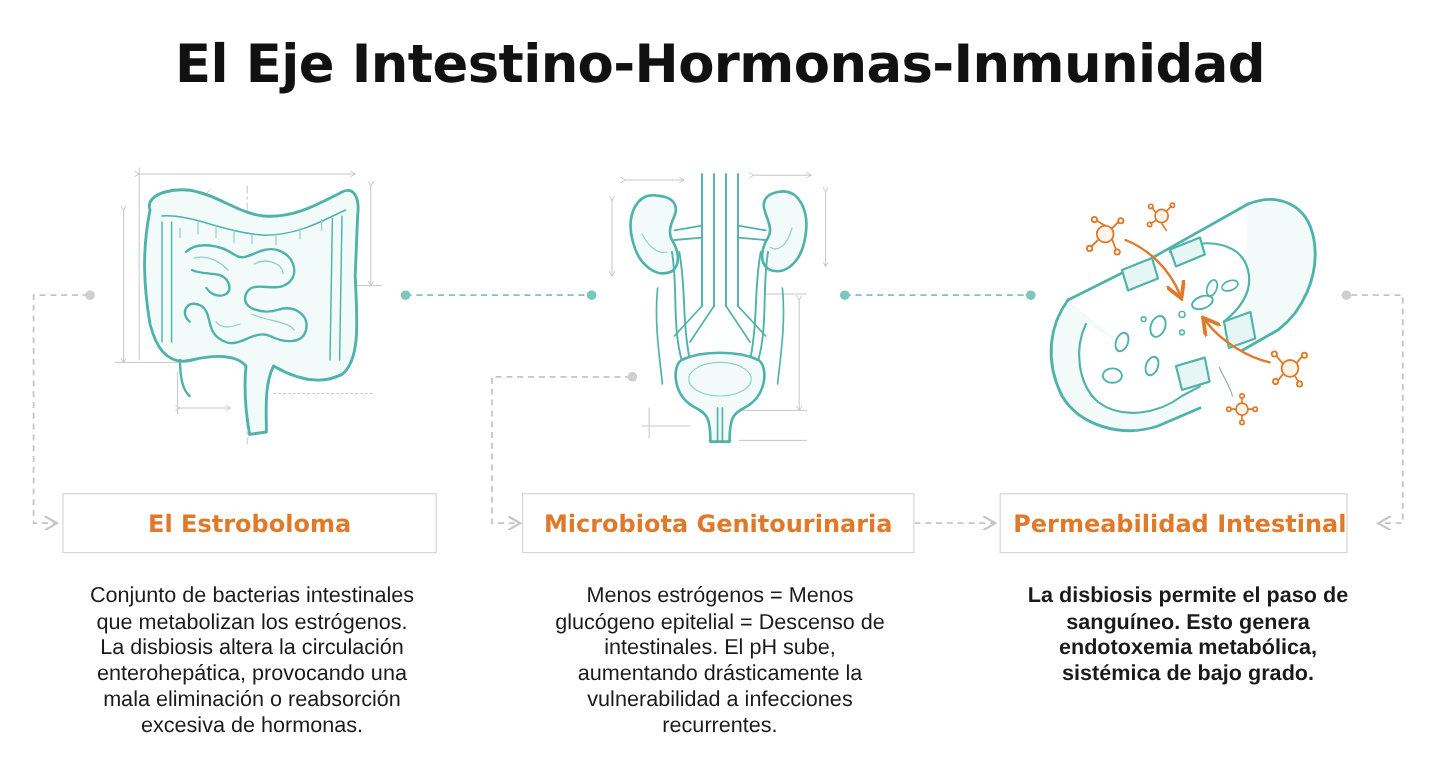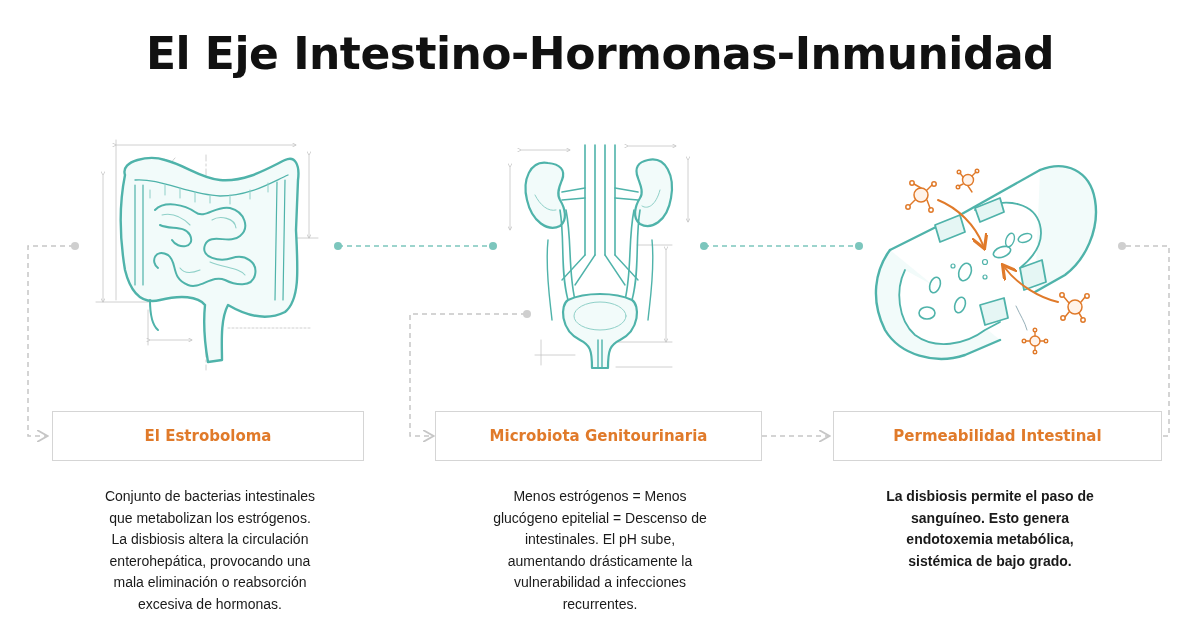--- a/index.html
+++ b/index.html
@@ -11,24 +11,24 @@
       position: absolute; left: 0; top: 28px; width: 1200px; text-align: center;
       font-family: "DejaVu Sans", sans-serif; font-weight: bold; font-size: 44px; color: #111111;
       letter-spacing: -0.5px;
     }
     svg.layer { position: absolute; left: 0; top: 0; }
     .box {
       position: absolute; height: 50px; border: 1.5px solid #d5d5d5; background: #fff;
       display: flex; align-items: center; justify-content: center; box-sizing: border-box;
     }
     .box span {
-      font-family: "DejaVu Sans", sans-serif; font-weight: bold; font-size: 15px; color: #e07a2a;
+      font-family: "DejaVu Sans", sans-serif; font-weight: bold; font-size: 20px; color: #e07a2a;
     }
     .desc {
-      position: absolute; text-align: center; font-size: 14px; line-height: 21.5px; color: #1a1a1a;
+      position: absolute; text-align: center; font-size: 18px; line-height: 21.5px; color: #1a1a1a;
       font-family: "Liberation Sans", sans-serif;
     }
     .desc p { margin: 0; }
   </style>
 </head>
 <body>
 
 <div class="title">El Eje Intestino-Hormonas-Inmunidad</div>
 
 <svg class="layer" width="1200" height="632" viewBox="0 0 1200 632">
@@ -225,21 +225,21 @@
 </div>
 <div class="desc" style="left:430px; top:486px; width:340px;">
   <p>Menos estrógenos = Menos</p>
   <p>glucógeno epitelial = Descenso de</p>
   <p>intestinales. El pH sube,</p>
   <p>aumentando drásticamente la</p>
   <p>vulnerabilidad a infecciones</p>
   <p>recurrentes.</p>
 </div>
 
-<div class="box" style="left:833px; top:411px; width:329px;">
+<div class="box" style="left:833px; top:411px; width:290px;justify-content:flex-end;">
   <span>Permeabilidad Intestinal</span>
 </div>
 <div class="desc" style="left:820px; top:486px; width:340px;font-weight:bold;">
   <p>La disbiosis permite el paso de</p>
   <p>sanguíneo. Esto genera</p>
   <p>endotoxemia metabólica,</p>
   <p>sistémica de bajo grado.</p>
 </div>
 
 </body></html>

